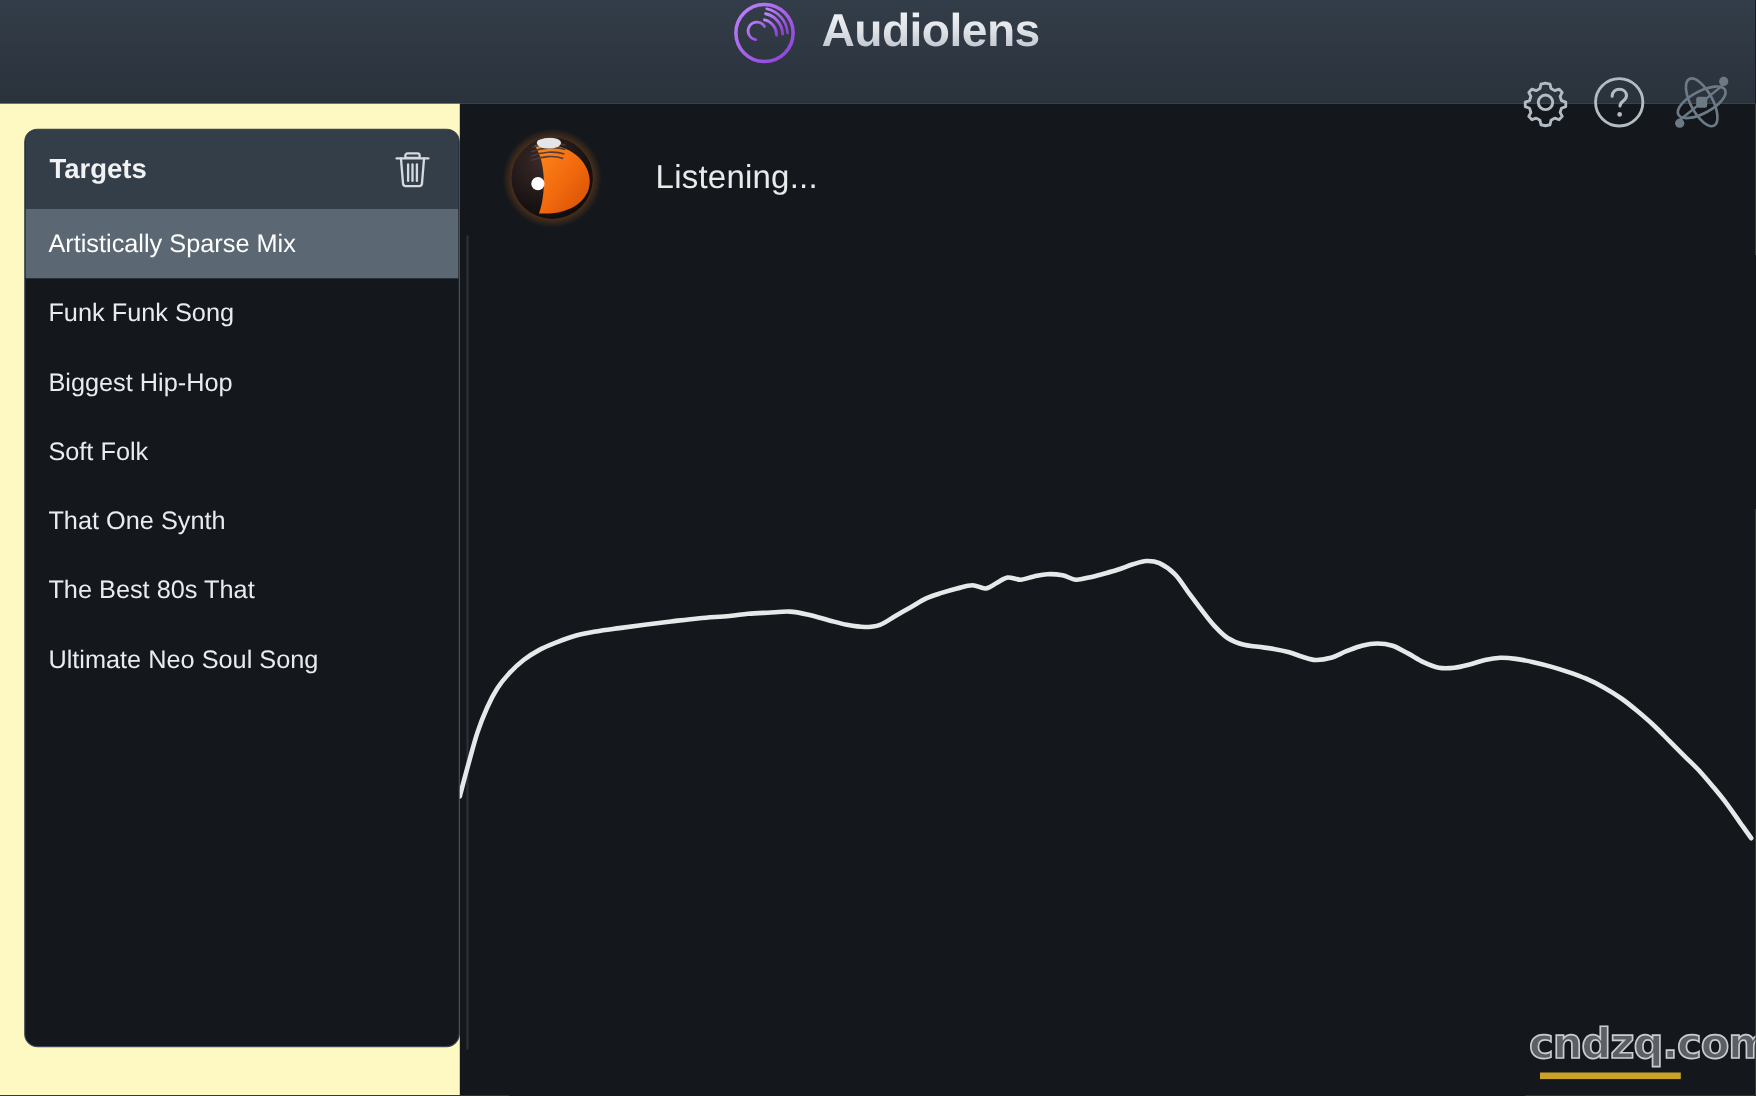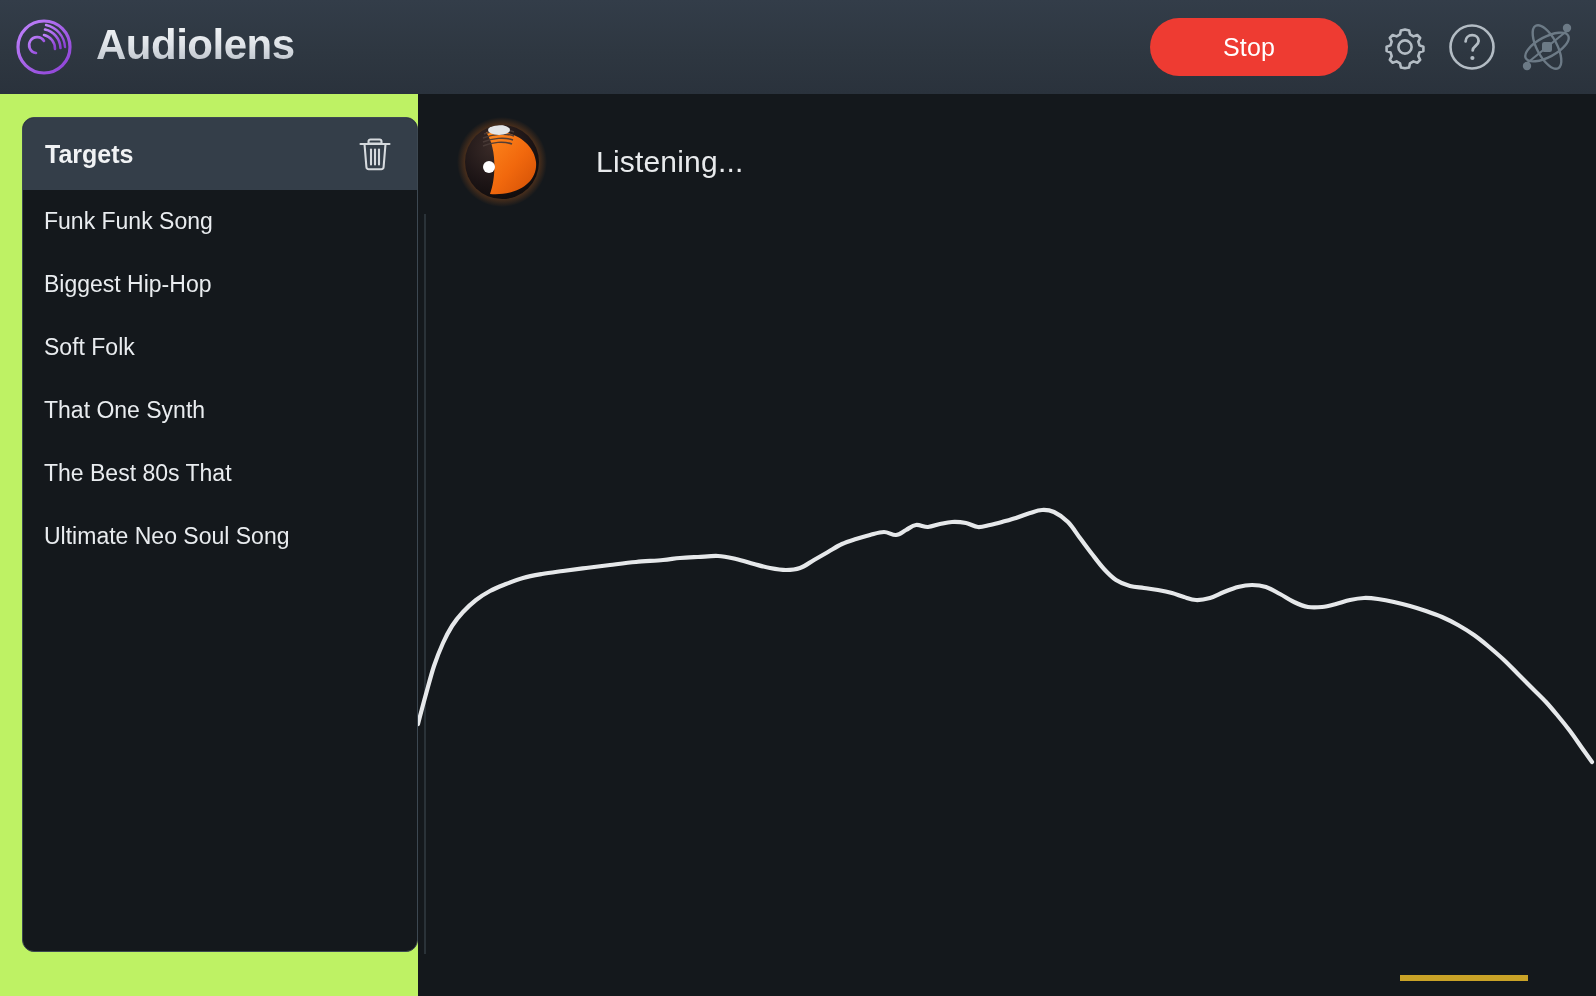--- a/index.html
+++ b/index.html
@@ -23,20 +23,21 @@
   
   #header {
     position: absolute;
     left: 0; top: 0;
     width: 1596px;
     height: 94px;
     background: linear-gradient(180deg, #333d49 0%, #2e3741 55%, #2a323c 100%);
     display: flex;
     align-items: center;
     z-index: 5;
+    flex-direction: column;
   }
 
   #brand {
     display: flex;
     align-items: center;
     margin-left: 14px;
   }
 
   #app-logo-icon {
     width: 60px;
@@ -95,21 +96,21 @@
   #settings-button { width: 54px; height: 54px; margin-left: 30px; }
   #help-button { width: 52px; height: 52px; margin-left: 14px; }
   #vendor-logo-icon { width: 66px; height: 66px; margin-left: 16px; display:block; }
 
   
   #body-area {
     position: absolute;
     left: 0; top: 94px;
     width: 1596px;
     height: 902px;
-    background: #bef264;
+    background: #fef9c3;
   }
 
   
   #targets-panel {
     position: absolute;
     left: 22px;
     top: 23px;
     width: 396px;
     height: 835px;
     border: 1px solid #3d4852;
@@ -252,21 +253,20 @@
         <path d="M22 36 A 8 8 0 1 1 30 24" fill="none" stroke="url(#purpGrad)" stroke-width="2.6" stroke-linecap="round"></path>
         <path d="M30 18 A 14 14 0 0 1 41 32" fill="none" stroke="url(#purpGrad)" stroke-width="2.6" stroke-linecap="round"></path>
         <path d="M31 12.5 A 19.5 19.5 0 0 1 46.5 31" fill="none" stroke="url(#purpGrad)" stroke-width="2.6" stroke-linecap="round"></path>
         <path d="M32 8 A 24 24 0 0 1 51 30" fill="none" stroke="url(#purpGrad)" stroke-width="2.4" stroke-linecap="round"></path>
       </svg>
       <div id="app-title">Audiolens</div>
     </div>
 
     <div id="header-actions">
 
-      <button id="stop-button" style="background: rgb(238, 59, 50);">Stop</button>
 
       <button id="settings-button" class="header-icon-btn">
         <svg width="50" height="50" viewBox="0 0 50 50">
           <g fill="none" stroke="#b3bcc4" stroke-width="2.6" stroke-linejoin="round" stroke-linecap="round">
             <path d="M25 7.5 l4.1 0.9 0.9 4.0 3.4 2.0 3.9-1.4 2.9 3.0 -1.9 3.6 1.2 3.8 3.9 1.4 0 4.2 -3.9 1.4 -1.2 3.8 1.9 3.6 -2.9 3.0 -3.9-1.4 -3.4 2.0 -0.9 4.0 -4.1 0.9 -4.1-0.9 -0.9-4.0 -3.4-2.0 -3.9 1.4 -2.9-3.0 1.9-3.6 -1.2-3.8 -3.9-1.4 0-4.2 3.9-1.4 1.2-3.8 -1.9-3.6 2.9-3.0 3.9 1.4 3.4-2.0 0.9-4.0 z"></path>
             <circle cx="25" cy="25" r="6.6"></circle>
           </g>
         </svg>
       </button>
 
@@ -306,20 +306,21 @@
               <path d="M7.5 9 l1.9 23 a2.4 2.4 0 0 0 2.4 2.2 h12.4 a2.4 2.4 0 0 0 2.4-2.2 l1.9-23"></path>
               <path d="M14 14.5 v15"></path>
               <path d="M18 14.5 v15"></path>
               <path d="M22 14.5 v15"></path>
             </g>
           </svg>
         </button>
       </div>
 
       <div id="targets-list">
+          <div class="target-item selected" style="background: rgb(91, 104, 115);">Artistically Sparse Mix</div>
           <div class="target-item">Funk Funk Song</div>
           <div class="target-item">Biggest Hip-Hop</div>
           <div class="target-item">Soft Folk</div>
           <div class="target-item">That One Synth</div>
           <div class="target-item">The Best 80s That</div>
           <div class="target-item">Ultimate Neo Soul Song</div>
         </div>
     </div>
 
     <div id="main-pane">
@@ -366,17 +367,18 @@
           </g>
 
           <circle cx="33" cy="51" r="6" fill="#ffffff"></circle>
         </svg>
         <div id="status-text">Listening...</div>
       </div>
 
     </div>
 
     <div id="watermark">
+      <div id="watermark-text">cndzq.com</div>
       <div id="watermark-underline" style="background: rgb(201, 162, 39);"></div>
     </div>
 
   </div>
 </div>
 
 </body></html>

